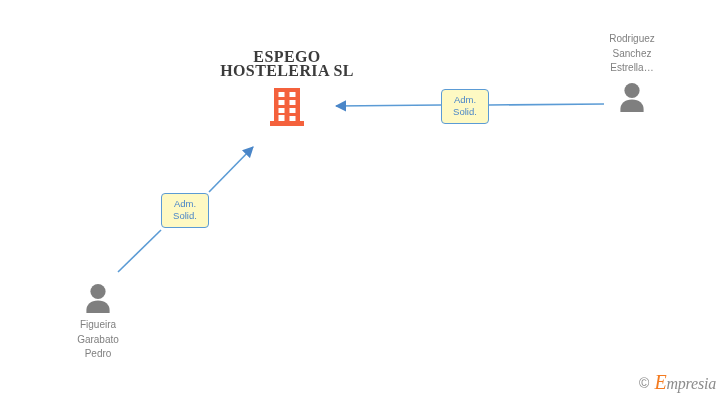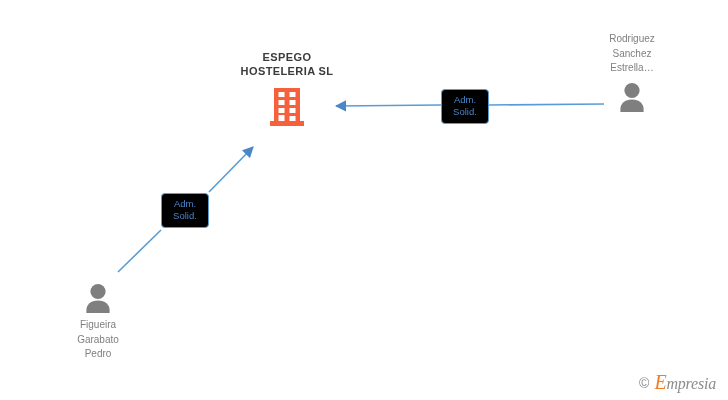--- a/index.html
+++ b/index.html
@@ -27,26 +27,27 @@
 
   
   .company-node {
     position: absolute;
     left: 216px;
     top: 50px;
     width: 142px;
     text-align: center;
   }
   .company-title {
-    font-size: 11px;
+    font-size: 16px;
     font-weight: bold;
     color: #3b3b3b;
     line-height: 14px;
     letter-spacing: 0.4px;
     white-space: pre-line;
+    font-family: Liberation Serif, serif;
   }
   .company-icon-wrap {
     margin-top: 9px;
     display: flex;
     justify-content: center;
   }
 
   
   .person-node {
     position: absolute;
@@ -73,21 +74,21 @@
   }
   .person-node.right .person-icon-wrap { margin-top: 6px; }
   .person-node.left  .person-label     { margin-top: 5px; }
 
   
   .rel-label {
     position: absolute;
     box-sizing: border-box;
     border: 1px solid #5b9bd5;
     border-radius: 4px;
-    background: #000000;
+    background: #fef9c3;
     color: #4a86c8;
     font-size: 9.5px;
     line-height: 12px;
     text-align: center;
     padding: 4px 0 5px 0;
     white-space: pre-line;
   }
   .rel-label.top-right { left: 441px; top: 89px;  width: 48px; }
   .rel-label.bottom-left { left: 161px; top: 193px; width: 48px; }
 

